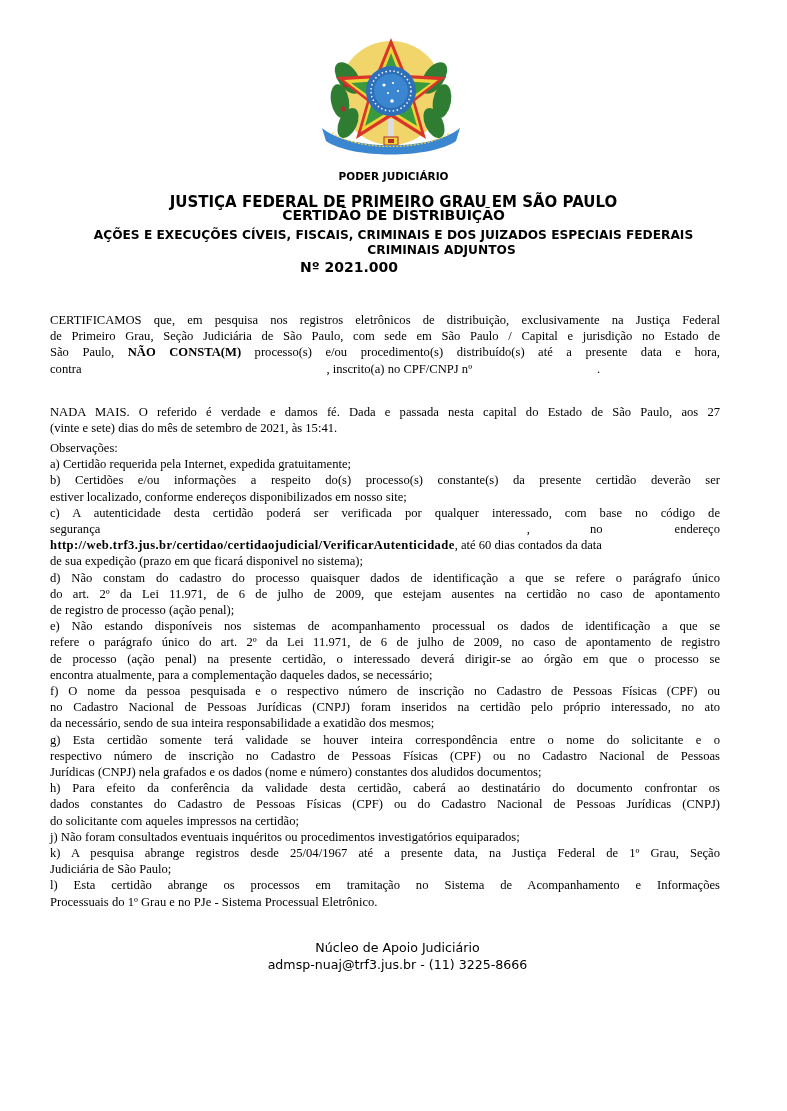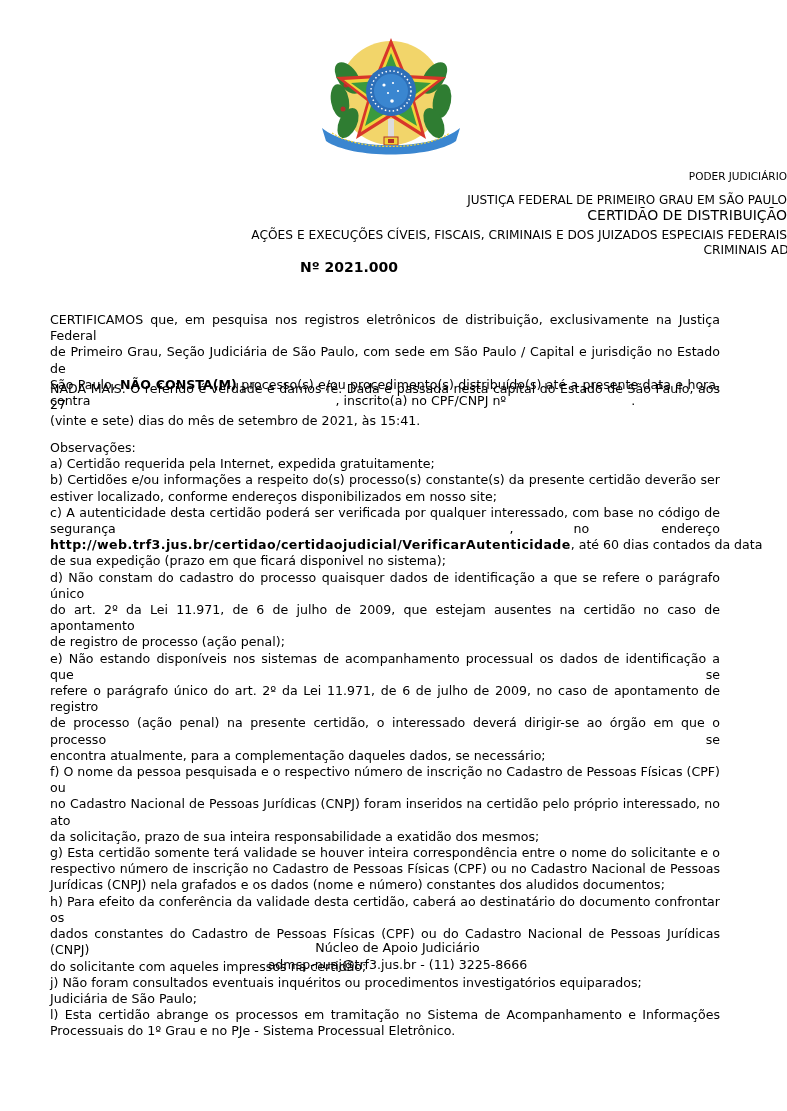--- a/index.html
+++ b/index.html
@@ -25,41 +25,42 @@
       position: absolute;
       left: 318px;
       top: 33px;
       width: 146px;
       height: 130px;
     }
     .header-line {
       position: absolute;
       left: 0;
       width: 787px;
-      text-align: right;
-      font-weight: normal;
+      text-align: center;
+      font-weight: bold;
       white-space: nowrap;
     }
     .h-poder { top: 170px; font-size: 10.5px; left: 0; }
-    .h-justica { top: 193px; font-size: 12px; }
+    .h-justica { top: 193px; font-size: 15px; }
     .h-certidao { top: 207px; font-size: 14px; }
     .h-acoes { top: 228px; font-size: 12.2px; }
     .h-criminais { top: 243px; font-size: 12.2px; padding-left: 48px; }
     .h-numero { position: absolute; top: 259px; left: 300px; font-size: 14px; font-weight: bold; white-space: nowrap; }
 
     .body-text {
       position: absolute;
       left: 50px;
       width: 670px;
       font-size: 12.6px;
       line-height: 16.2px;
       text-align: justify;
+      font-family: Liberation Serif, serif;
     }
     .para-cert { top: 312px; }
-    .para-nada { top: 381px; }
+    .para-nada { top: 404px; }
     .obs-block { top: 440px; }
     .line-just {
       display: block;
       text-align: justify;
       text-align-last: justify;
     }
     .inline-bold { font-weight: bold; }
     .url-bold {
       font-weight: bold;
       letter-spacing: 0.4px;
@@ -163,32 +164,33 @@
     <span class="line-just">do art. 2º da Lei 11.971, de 6 de julho de 2009, que estejam ausentes na certidão no caso de apontamento</span>
     <span style="display:block;">de registro de processo (ação penal);</span>
 
     <span class="line-just">e) Não estando disponíveis nos sistemas de acompanhamento processual os dados de identificação a que se</span>
     <span class="line-just">refere o parágrafo único do art. 2º da Lei 11.971, de 6 de julho de 2009, no caso de apontamento de registro</span>
     <span class="line-just">de processo (ação penal) na presente certidão, o interessado deverá dirigir-se ao órgão em que o processo se</span>
     <span style="display:block;">encontra atualmente, para a complementação daqueles dados, se necessário;</span>
 
     <span class="line-just">f) O nome da pessoa pesquisada e o respectivo número de inscrição no Cadastro de Pessoas Físicas (CPF) ou</span>
     <span class="line-just">no Cadastro Nacional de Pessoas Jurídicas (CNPJ) foram inseridos na certidão pelo próprio interessado, no ato</span>
-    <span style="display:block;">da solicitação, prazo de sua inteira responsabilidade a exatidão dos mesmos;</span>
+    <span style="display:block;">da necessário, sendo de sua inteira responsabilidade a exatidão dos mesmos;</span>
 
     <span class="line-just">g) Esta certidão somente terá validade se houver inteira correspondência entre o nome do solicitante e o</span>
     <span class="line-just">respectivo número de inscrição no Cadastro de Pessoas Físicas (CPF) ou no Cadastro Nacional de Pessoas</span>
     <span style="display:block;">Jurídicas (CNPJ) nela grafados e os dados (nome e número) constantes dos aludidos documentos;</span>
 
     <span class="line-just">h) Para efeito da conferência da validade desta certidão, caberá ao destinatário do documento confrontar os</span>
     <span class="line-just">dados constantes do Cadastro de Pessoas Físicas (CPF) ou do Cadastro Nacional de Pessoas Jurídicas (CNPJ)</span>
     <span style="display:block;">do solicitante com aqueles impressos na certidão;</span>
 
     <span style="display:block;">j) Não foram consultados eventuais inquéritos ou procedimentos investigatórios equiparados;</span>
 
+    <span class="line-just">k) A pesquisa abrange registros desde 25/04/1967 até a presente data, na Justiça Federal de 1º Grau, Seção</span>
     <span style="display:block;">Judiciária de São Paulo;</span>
 
     <span class="line-just">l) Esta certidão abrange os processos em tramitação no Sistema de Acompanhamento e Informações</span>
     <span style="display:block;">Processuais do 1º Grau e no PJe - Sistema Processual Eletrônico.</span>
   </div>
 
   <div class="footer-line f1">Núcleo de Apoio Judiciário</div>
   <div class="footer-line f2">admsp-nuaj@trf3.jus.br - (11) 3225-8666</div>
 
 </div>

